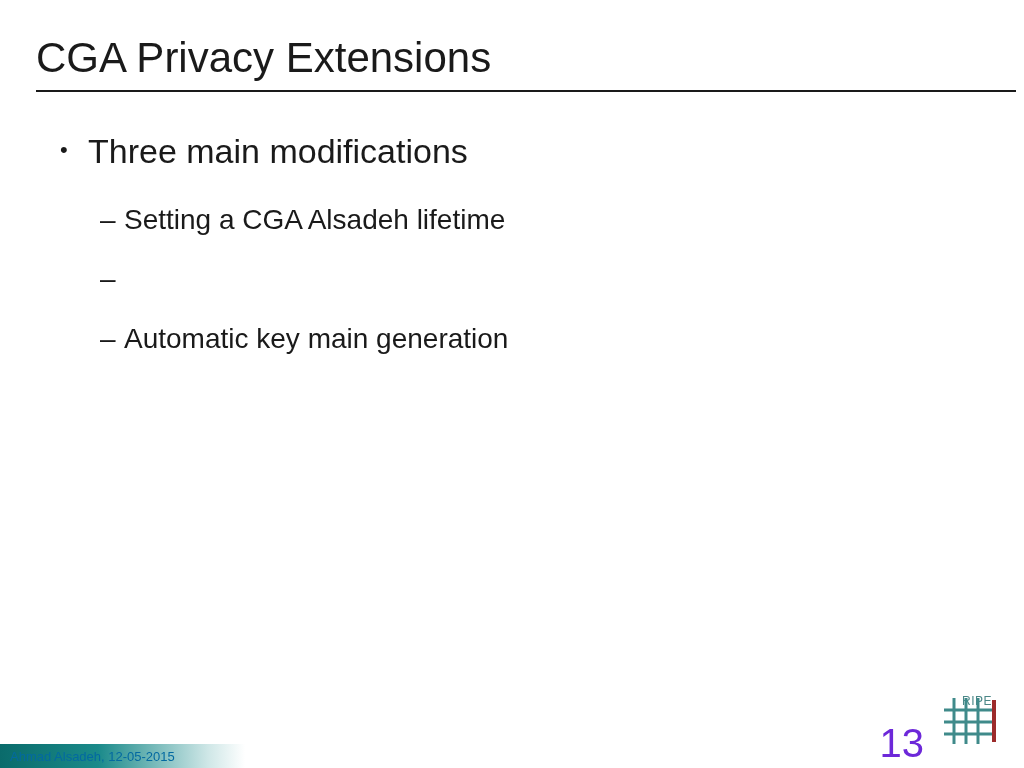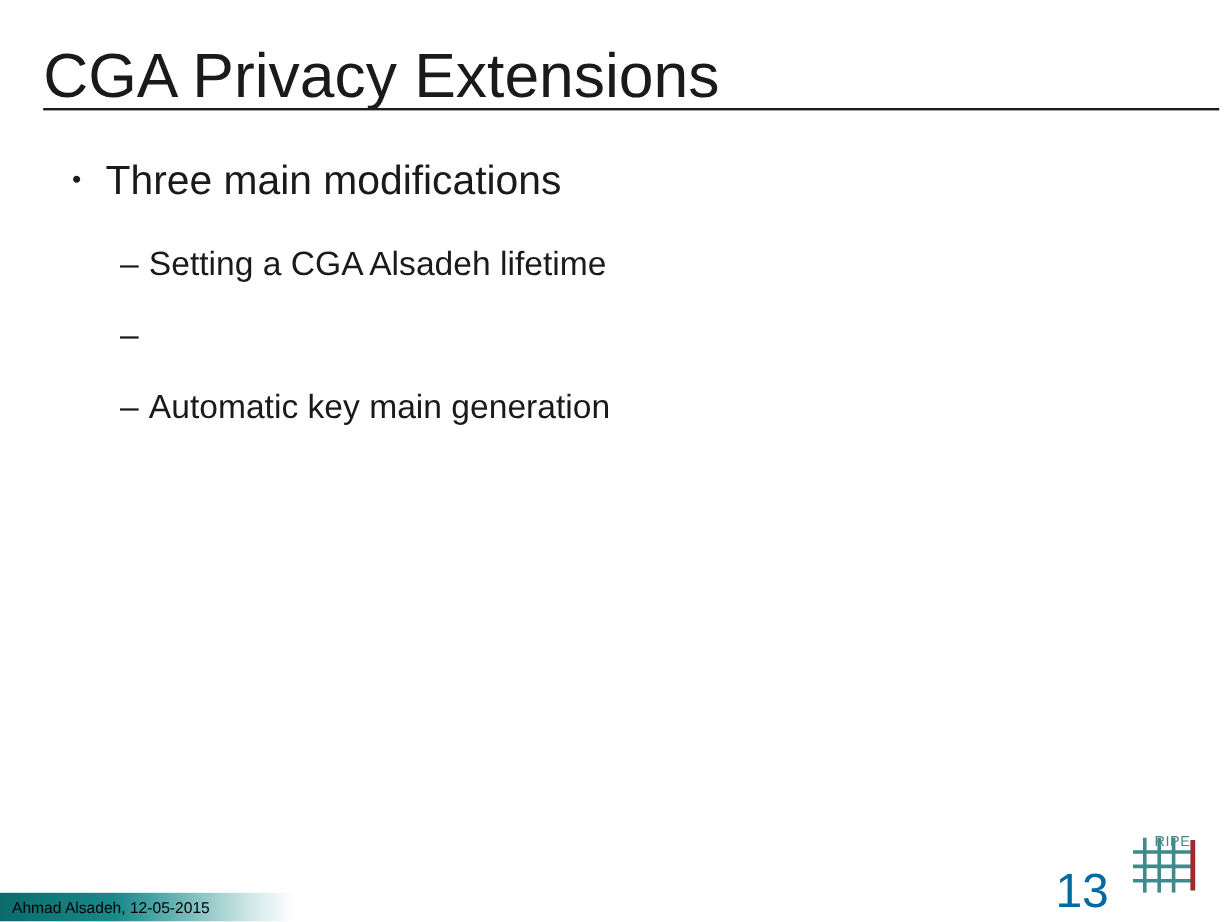--- a/index.html
+++ b/index.html
@@ -16,21 +16,21 @@
   .slide {
     position: relative;
     width: 1024px;
     height: 768px;
     box-sizing: border-box;
   }
   .title {
     position: absolute;
     top: 34px;
     left: 36px;
-    font-size: 52px;
+    font-size: 42px;
     font-weight: 400;
     letter-spacing: 0px;
   }
   .title-rule {
     position: absolute;
     top: 90px;
     left: 36px;
     right: 8px;
     height: 0;
     border-bottom: 2px solid #1a1a1a;
@@ -80,28 +80,28 @@
     bottom: 0;
     width: 245px;
     height: 24px;
     background: linear-gradient(to right, #0a6b6b 0%, #1a8a8a 40%, #cfe7e7 85%, #ffffff 100%);
   }
   .footer-text {
     position: absolute;
     left: 10px;
     bottom: 4px;
     font-size: 13px;
-    color: #000000;
+    color: #0369a1;
   }
   .page-number {
     position: absolute;
     right: 100px;
     bottom: 2px;
     font-size: 40px;
-    color: #0369a1;
+    color: #6d28d9;
     font-weight: 400;
   }
   .logo {
     position: absolute;
     right: 26px;
     bottom: 24px;
     width: 54px;
     height: 46px;
   }
   .logo svg { display:block; }

